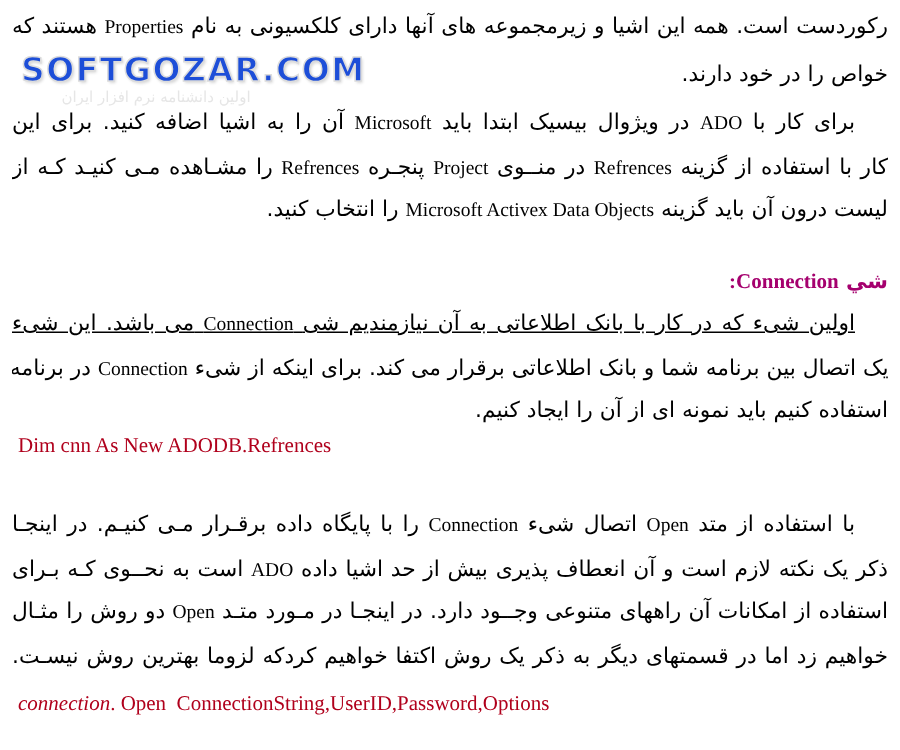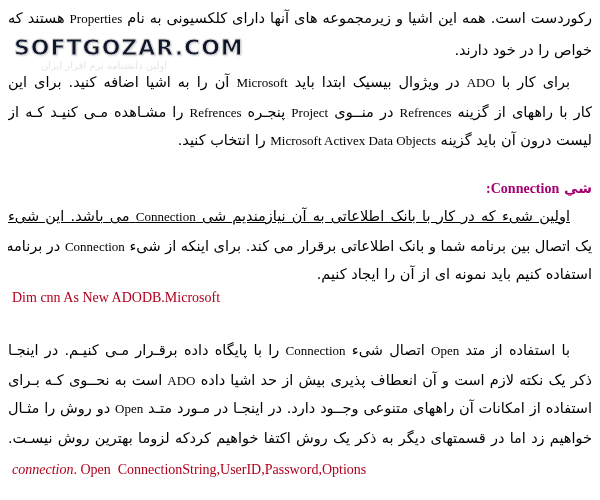--- a/index.html
+++ b/index.html
@@ -76,21 +76,21 @@
       position: absolute;
       left: 14px;
       top: 36px;
       pointer-events: none;
     }
     .wm-main {
       font-family: "DejaVu Sans", sans-serif;
       font-weight: bold;
       font-size: 22px;
       letter-spacing: 1px;
-      color: #0f172a;
+      color: #1d4ed8;
       -webkit-text-stroke: 1px #dcdcdc;
       text-shadow: 1px 1px 2px #d8d8d8;
       line-height: 24px;
     }
     .wm-sub {
       font-size: 10px;
       color: #e6e6e6;
       direction: rtl;
       text-align: center;
       line-height: 12px;
@@ -117,21 +117,21 @@
   </div>
 
   <div class="line indent" style="top:72px;">
     <span>برای کار با</span>
     <span class="lat">ADO</span>
     <span>در ویژوال بیسیک ابتدا باید</span>
     <span class="lat">Microsoft</span>
     <span>آن را به اشیا اضافه کنید. برای این</span>
   </div>
   <div class="line" style="top:102px;">
-    <span>کار با راههای از گزینه</span>
+    <span>کار با استفاده از گزینه</span>
     <span class="lat">Refrences</span>
     <span>در منــوی</span>
     <span class="lat">Project</span>
     <span>پنجـره</span>
     <span class="lat">Refrences</span>
     <span>را مشـاهده مـی کنیـد کـه از</span>
   </div>
   <div class="line last" style="top:130px;">
     <span>لیست درون آن باید گزینه</span>
     <span class="lat">Microsoft Activex Data Objects</span>
@@ -150,21 +150,21 @@
   </div>
   <div class="line" style="top:236px;">
     <span>یک اتصال بین برنامه شما و بانک اطلاعاتی برقرار می کند. برای اینکه از شیء</span>
     <span class="lat">Connection</span>
     <span>در برنامه</span>
   </div>
   <div class="line last" style="top:264px;">
     <span>استفاده کنیم باید نمونه ای از آن را ایجاد کنیم.</span>
   </div>
 
-  <div class="code" style="top:289px;">Dim cnn As New ADODB.Microsoft</div>
+  <div class="code" style="top:289px;">Dim cnn As New ADODB.Refrences</div>
 
   <div class="line indent" style="top:340px;">
     <span>با استفاده از متد</span>
     <span class="lat">Open</span>
     <span>اتصال شیء</span>
     <span class="lat">Connection</span>
     <span>را با پایگاه داده برقـرار مـی کنیـم. در اینجـا</span>
   </div>
   <div class="line" style="top:370px;">
     <span>ذکر یک نکته لازم است و آن انعطاف پذیری بیش از حد اشیا داده</span>

